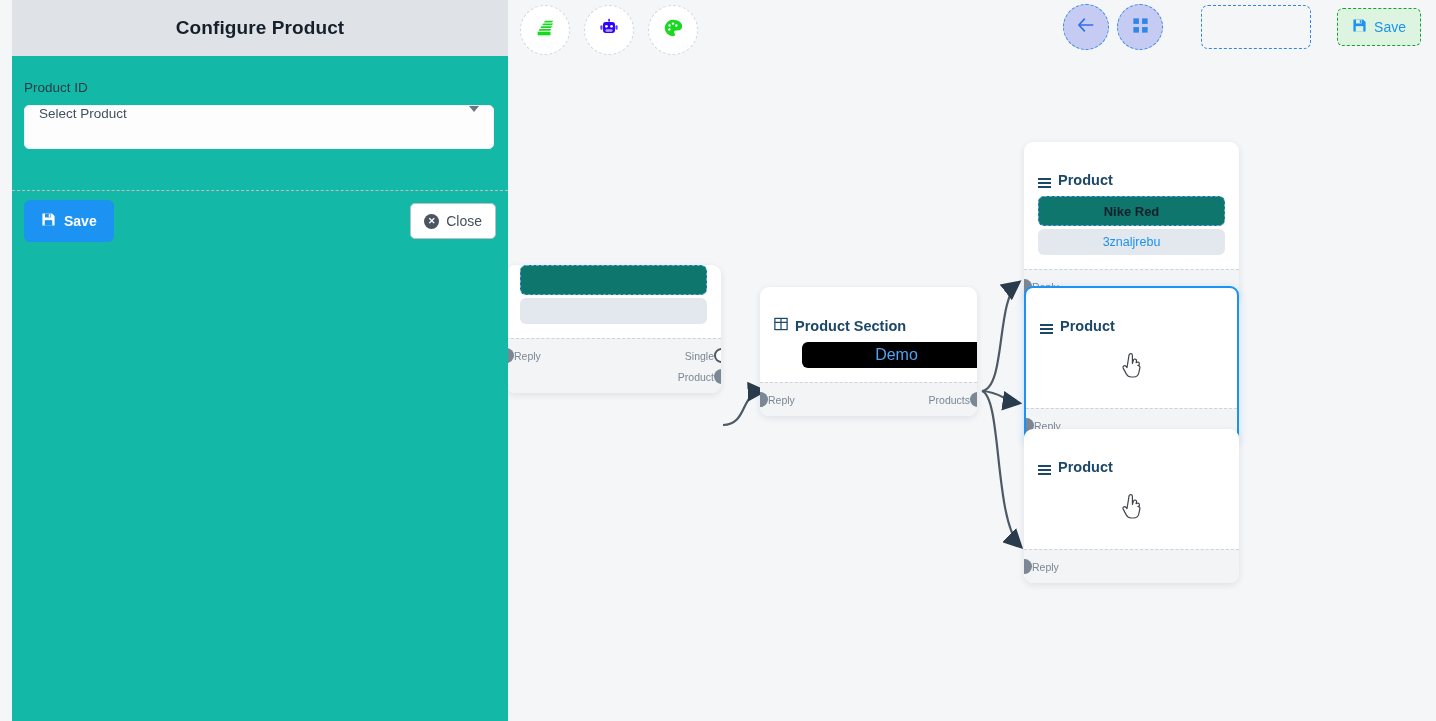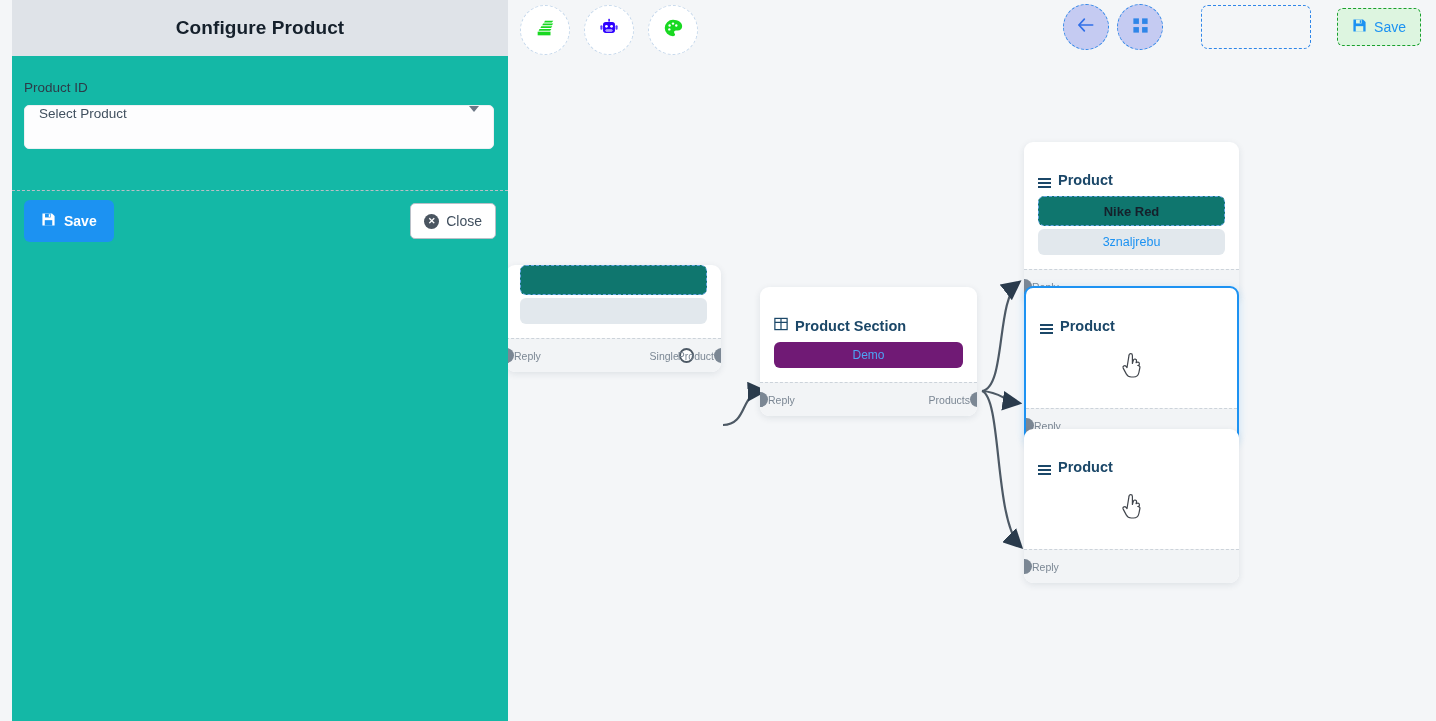--- a/index.html
+++ b/index.html
@@ -143,43 +143,43 @@
   }
   .node-body { padding: 0 14px 14px 14px; }
   .node-foot {
     border-top: 1px dashed #ccd3da;
     background: #f2f4f6;
     padding: 9px 14px;
     display: flex; align-items: flex-start; justify-content: space-between;
     font-size: 10.5px; color: #7b8794;
     min-height: 34px;
   }
-  .port-col { display: flex; flex-direction: row; align-items: flex-end; gap: 6px; }
+  .port-col { display: flex; flex-direction: column; align-items: flex-end; gap: 6px; }
   .port-row { display: flex; align-items: center; }
   .dot {
     width: 15px; height: 15px; border-radius: 50%;
     background: #7b8794; flex: none;
   }
   .dot.hollow { background: #fff; border: 2px solid #4d5965; }
 
   .chip-dashed {
     border: 1px dashed #68a8e6; background: #0f766e;
     border-radius: 6px; height: 30px; width: 100%;
     display: flex; align-items: center; justify-content: center;
     font-size: 13px; color: #15202b; font-weight: bold;
   }
   .chip-plain {
     background: #e2e8ed; border-radius: 6px; height: 26px; width: 100%;
     display: flex; align-items: center; justify-content: center;
     font-size: 12.5px; color: #1c92f2; margin-top: 3px;
   }
   .chip-demo {
-    background: #701a75; border-radius: 6px; height: 26px; width: 100%;
-    display: flex; align-items: center; justify-content: center;
-    font-size: 12px; color: #4da3f5;
+    background: #000000; border-radius: 6px; height: 26px; width: 100%;
+    display: flex; align-items: center; justify-content: center;
+    font-size: 16px; color: #4da3f5; margin-left: 28px;
   }
   .hand-slot {
     height: 52px; display: flex; align-items: center; justify-content: center;
   }
   .hamburger { display: inline-flex; flex-direction: column; gap: 2.5px; }
   .hamburger i { display: block; width: 13px; height: 1.6px; background: #1b4768; }
 </style>
 </head>
 <body>
 

